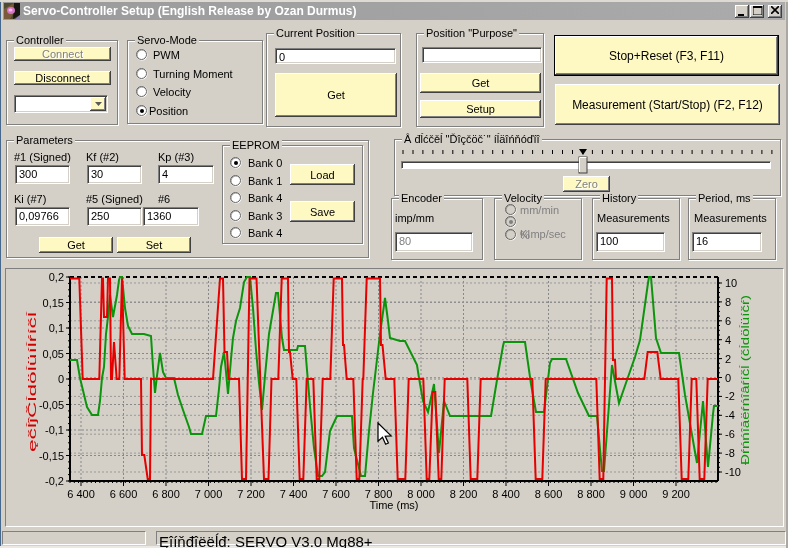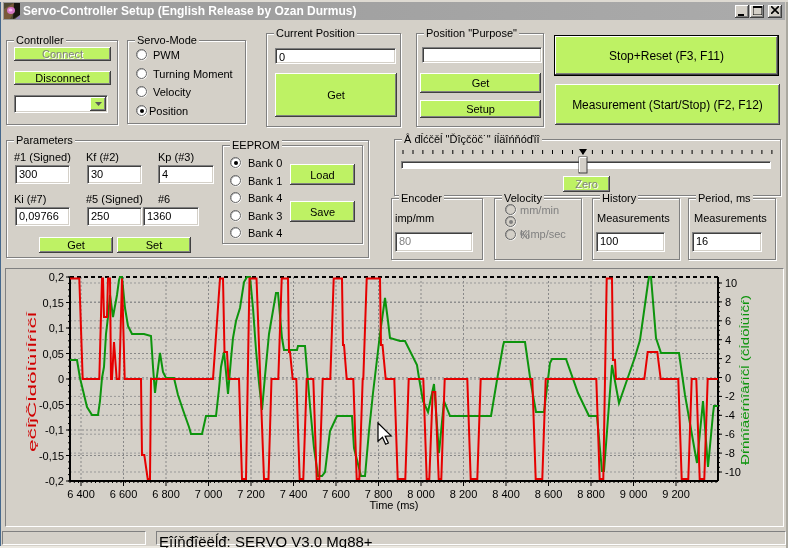--- a/index.html
+++ b/index.html
@@ -1,19 +1,19 @@
 <!DOCTYPE html>
 <html><head><meta charset="utf-8"><style>
 *{margin:0;padding:0;box-sizing:border-box}
 html,body{width:788px;height:548px;overflow:hidden}
 body{position:relative;background:#d4d0c8;font-family:"Liberation Sans",sans-serif;font-size:11px;color:#000}
 .abs{position:absolute}
 .group{position:absolute;border:1px solid #808080;box-shadow:1px 1px 0 #fff,inset 1px 1px 0 #fff}
 .glabel{position:absolute;top:-7px;left:7px;background:#d4d0c8;padding:0 2px;line-height:12px;white-space:nowrap}
-.btn{position:absolute;background:#bef264;box-shadow:inset -1px -1px 0 #404040,inset 1px 1px 0 #fff,inset -2px -2px 0 #808080;display:flex;align-items:center;justify-content:center;font-size:11px;white-space:nowrap}
+.btn{position:absolute;background:#fef9c3;box-shadow:inset -1px -1px 0 #404040,inset 1px 1px 0 #fff,inset -2px -2px 0 #808080;display:flex;align-items:center;justify-content:center;font-size:11px;white-space:nowrap}
 .btn.dis{color:#808080;text-shadow:1px 1px 0 #fff}
 .btnbig{font-size:12px}
 .defwrap{position:absolute;border:1px solid #000}
 .defwrap .btn{position:absolute;left:0;top:0;right:0;bottom:0}
 .edit{position:absolute;background:#fff;border:1px solid;border-color:#808080 #fff #fff #808080;box-shadow:inset 1px 1px 0 #404040,inset -1px -1px 0 #d4d0c8;padding:2px 0 0 3px;font-size:11px;overflow:hidden;white-space:nowrap}
 .edit.gray{color:#808080}
 .radio{position:absolute;width:11px;height:11px;border-radius:50%;background:#fff;border:1px solid #636363;box-shadow:0.5px 0.5px 0 #fff,inset 0.5px 0.5px 0 #909090}
 .radio.on::after{content:"";position:absolute;left:2.5px;top:2.5px;width:4px;height:4px;border-radius:50%;background:#000}
 .radio.dis{background:#d4d0c8}
 .radio.dis.on::after{background:#808080}
@@ -56,21 +56,21 @@
   </div>
 <div class="btn dis" style="left:14px;top:47px;width:97px;height:14px">Connect</div>
 <div class="btn" style="left:14px;top:71px;width:97px;height:14px">Disconnect</div>
 <div class="edit gray" style="left:14px;top:95px;width:94px;height:18px;padding-top:16px">COM1</div>
 <div class="btn" style="left:90px;top:97px;width:16px;height:14px">
     <svg width="7" height="4">
       <polygon points="0,0 7,0 3.5,4" fill="#5a5a5a"></polygon>
     </svg>
   </div>
 
-<div class="group" style="left:127px;top:40px;width:119px;height:84px">
+<div class="group" style="left:127px;top:40px;width:136px;height:84px">
     <div class="glabel">Servo-Mode</div>
   </div>
 <div class="radio" style="left:136px;top:49px"></div>
 <div class="rlabel" style="left:153px;top:49px">PWM</div>
 <div class="radio" style="left:136px;top:68px"></div>
 <div class="rlabel" style="left:153px;top:68px">Turning Moment</div>
 <div class="radio" style="left:136px;top:86px"></div>
 <div class="rlabel" style="left:153px;top:86px">Velocity</div>
 <div class="radio on" style="left:136px;top:105px"></div>
 <div class="rlabel" style="left:149px;top:105px">Position</div>

